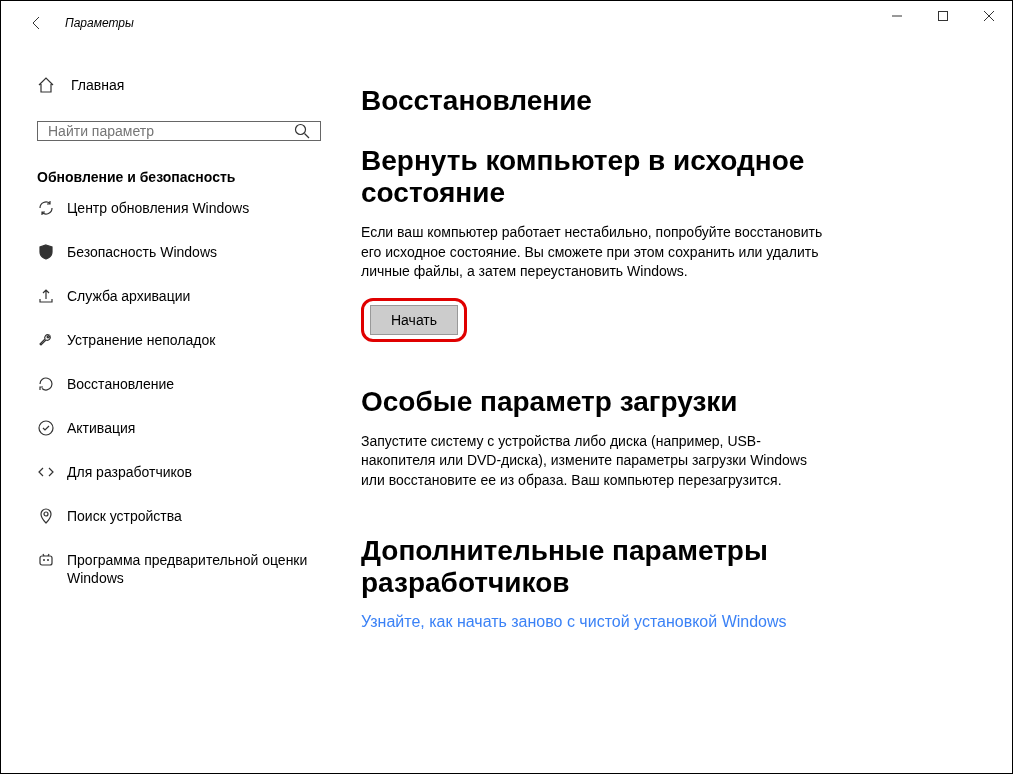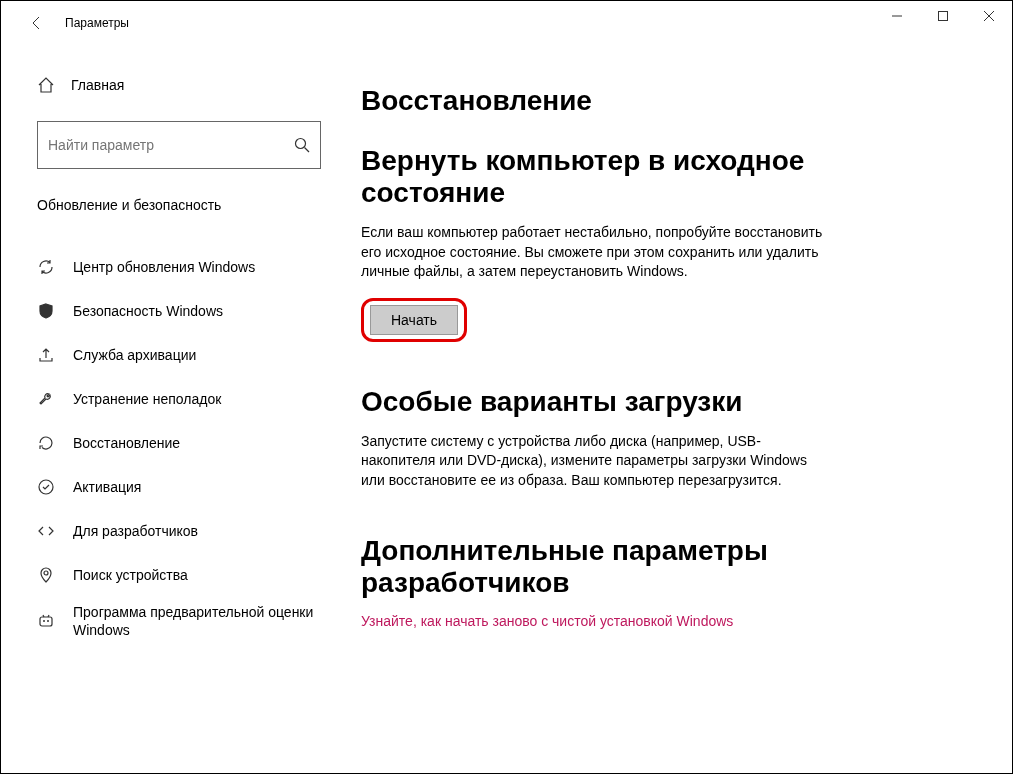--- a/index.html
+++ b/index.html
@@ -24,20 +24,21 @@
       width: 40px;
       height: 40px;
       display: flex;
       align-items: center;
       justify-content: center;
       margin-right: 8px;
       cursor: pointer;
     }
     .titlebar-title {
       font-size: 12px;
+      font-style: italic;
     }
     .window-controls {
       position: absolute;
       right: 0;
       top: 0;
       display: flex;
     }
     .wc-btn {
       width: 46px;
       height: 30px;
@@ -61,42 +62,42 @@
       height: 40px;
       gap: 16px;
       cursor: pointer;
       margin-bottom: 16px;
     }
     .home-row .icon { width: 18px; display: flex; align-items: center; }
     .search-box {
       display: flex;
       align-items: center;
       border: 1px solid #666;
-      height: 48px;
+      height: 20px;
       padding: 0 10px;
       margin-bottom: 28px;
       background: #fff;
     }
     .search-box input {
       flex: 1;
       border: none;
       outline: none;
       font-size: 14px;
       background: transparent;
     }
     .category-heading {
-      font-weight: 400;
-      font-size: 14px;
-      margin-bottom: 32px;
+      font-weight: 700;
+      font-size: 14px;
+      margin-bottom: 8px;
     }
     .nav-list { list-style: none; }
     .nav-item {
       display: flex;
-      align-items: center;
-      gap: 18px;
+      align-items: flex-start;
+      gap: 12px;
       min-height: 44px;
       padding: 6px 0;
       cursor: pointer;
     }
     .nav-item .icon {
       width: 18px;
       height: 18px;
       display: flex;
       align-items: center;
       justify-content: center;
@@ -134,22 +135,22 @@
       font-family: inherit;
       text-align: right;
     }
     .highlight-ring {
       display: inline-block;
       border: 3px solid #e00000;
       border-radius: 12px;
       padding: 4px 6px;
     }
     .link-text {
-      color: #be185d;
-      font-size: 14px;
+      color: #3b82f6;
+      font-size: 16px;
     }
     svg { display: block; }
   </style>
 </head>
 <body>
 
 <div class="titlebar">
   <div class="back-btn">
     <svg width="16" height="16" viewBox="0 0 16 16">
       <path d="M10 2 L4 8 L10 14" stroke="#333" stroke-width="1" fill="none"></path>
@@ -286,21 +287,21 @@
 
     <div class="section">
       <h2 class="section-title">Вернуть компьютер в исходное состояние</h2>
       <p class="section-text">Если ваш компьютер работает нестабильно, попробуйте восстановить его исходное состояние. Вы сможете при этом сохранить или удалить личные файлы, а затем переустановить Windows.</p>
       <span class="highlight-ring">
         <button class="btn">Начать</button>
       </span>
     </div>
 
     <div class="section">
-      <h2 class="section-title">Особые варианты загрузки</h2>
+      <h2 class="section-title">Особые параметр загрузки</h2>
       <p class="section-text">Запустите систему с устройства либо диска (например, USB-накопителя или DVD-диска), измените параметры загрузки Windows или восстановите ее из образа. Ваш компьютер перезагрузится.</p>
     </div>
 
     <div class="section">
       <h2 class="section-title">Дополнительные параметры разработчиков</h2>
       <p class="link-text">Узнайте, как начать заново с чистой установкой Windows</p>
     </div>
   </div>
 </div>
 

